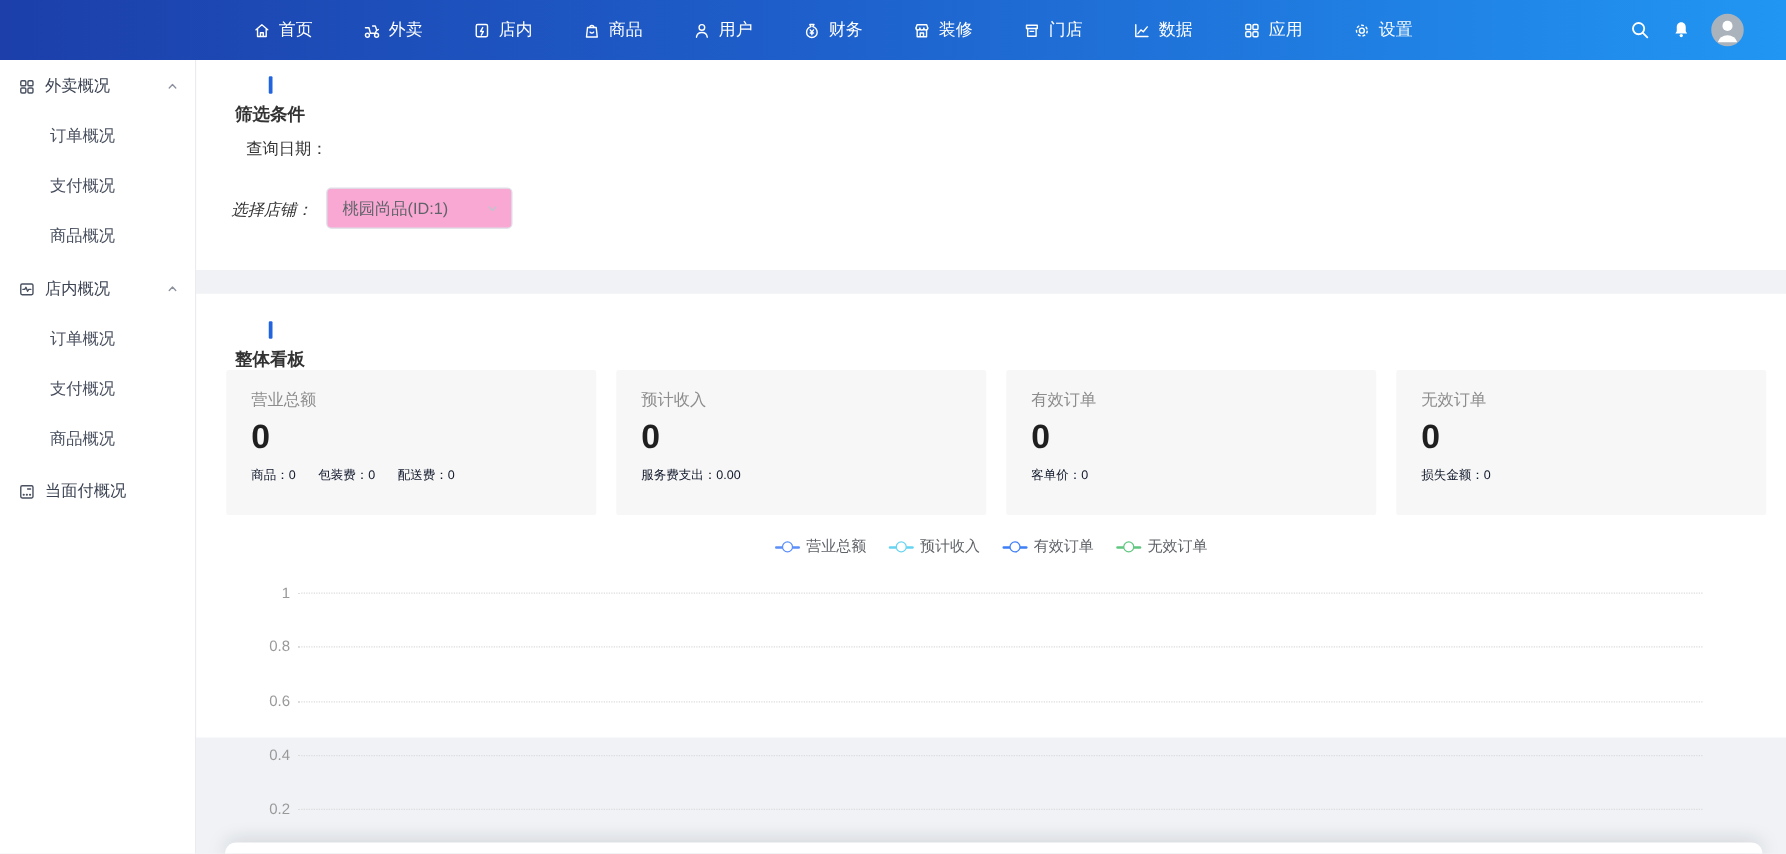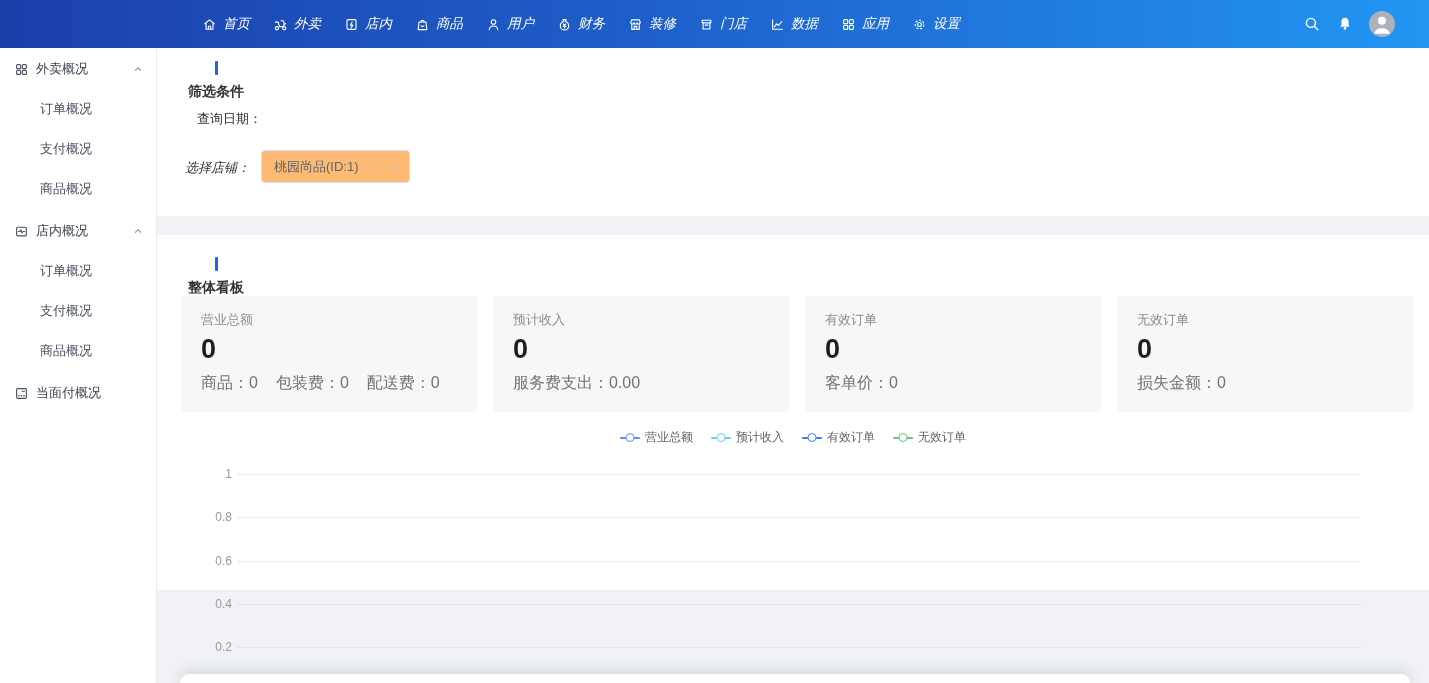--- a/index.html
+++ b/index.html
@@ -3,21 +3,21 @@
 <meta charset="utf-8">
 <style>
   * { margin:0; padding:0; box-sizing:border-box; }
   html,body { width:1429px; height:683px; overflow:hidden;
     font-family:"Liberation Sans","DejaVu Sans",sans-serif; background:#f0f2f5; }
   .stage { position:relative; width:1429px; height:683px; }
 
   
   .navbar { position:absolute; left:0; top:0; width:1429px; height:48px;
     background:linear-gradient(90deg,#1c3faa 0%,#1e5fcb 45%,#2196f3 100%); }
-  .nav-menu { position:absolute; left:202px; top:0; height:48px; display:flex; align-items:center; gap:23px;font-style:italic; }
+  .nav-menu { position:absolute; left:202px; top:0; height:48px; display:flex; align-items:center; gap:40px; }
   .nav-item { display:flex; align-items:center; gap:6px; color:#fff; font-size:13.5px; cursor:pointer; white-space:nowrap; }
   .nav-item svg { display:block; }
   .nav-right { position:absolute; right:34px; top:0; height:48px; display:flex; align-items:center; gap:16px; }
   .avatar { width:26px; height:26px; border-radius:50%; background:#aab2bc; display:flex; align-items:center; justify-content:center; overflow:hidden; }
 
   
   .sidebar { position:absolute; left:0; top:48px; width:157px; height:635px;
     background:#fff; border-right:1px solid #e9ebf0; padding-top:1px; }
   .side-row { height:40px; display:flex; align-items:center; padding:0 12px 0 14px; cursor:pointer;
     color:#3b4252; font-size:13px; }
@@ -40,31 +40,31 @@
 
   .btn-group { position:absolute; left:104px; top:53px; display:flex; }
   .seg-btn { height:32px; padding:0 15px; background:#fff; border:1px solid #dcdfe6; margin-left:-1px;
     font-size:13px; color:#333; display:flex; align-items:center; cursor:pointer;
     font-family:"Liberation Sans","DejaVu Sans",sans-serif; }
   .seg-btn:first-child { border-radius:4px 0 0 4px; margin-left:0; }
   .seg-btn:last-child { border-radius:0 4px 4px 0; }
   .seg-btn.active { background:#2264e0; border-color:#2264e0; color:#fff; position:relative; z-index:1; }
 
   .select-box { position:absolute; left:104px; top:102px; width:149px; height:33px;
-    border:1px solid #dcdfe6; border-radius:4px; background:#fdba74; display:flex; align-items:center;
+    border:1px solid #dcdfe6; border-radius:4px; background:#f9a8d4; display:flex; align-items:center;
     padding:0 26px 0 12px; font-size:13px; color:#5f6368; cursor:pointer; }
   .select-box .caret { position:absolute; right:9px; top:10px; }
 
   
   .cards { position:absolute; left:24px; top:61px; width:1232px; height:116px; display:flex; gap:16px; }
   .card { flex:1; background:#f7f7f7; border-radius:2px; position:relative; padding:15px 20px; }
   .card-title { font-size:13px; color:#8c8c8c; }
   .card-value { position:absolute; left:20px; top:38px; font-size:27px; font-weight:bold; color:#1f1f1f; }
   .card-details { position:absolute; left:20px; top:77px; display:flex; gap:18px; }
-  .cd { font-size:16px; color:#737373; white-space:nowrap; }
+  .cd { font-size:10px; color:#0f172a; white-space:nowrap; }
 
   
   .legend { position:absolute; left:0; top:194px; width:1272px; display:flex; justify-content:center; gap:18px; }
   .lg { display:flex; align-items:center; gap:5px; cursor:pointer; }
   .mk { position:relative; width:20px; height:9px; }
   .mk .ln { position:absolute; left:0; top:3.5px; width:100%; height:2px; border-radius:1px; }
   .mk .dt { position:absolute; left:50%; top:0; transform:translateX(-50%); width:9px; height:9px;
     border:1.5px solid #888; border-radius:50%; background:#fff; }
   .lg-label { font-size:12px; color:#5f6368; }
 

